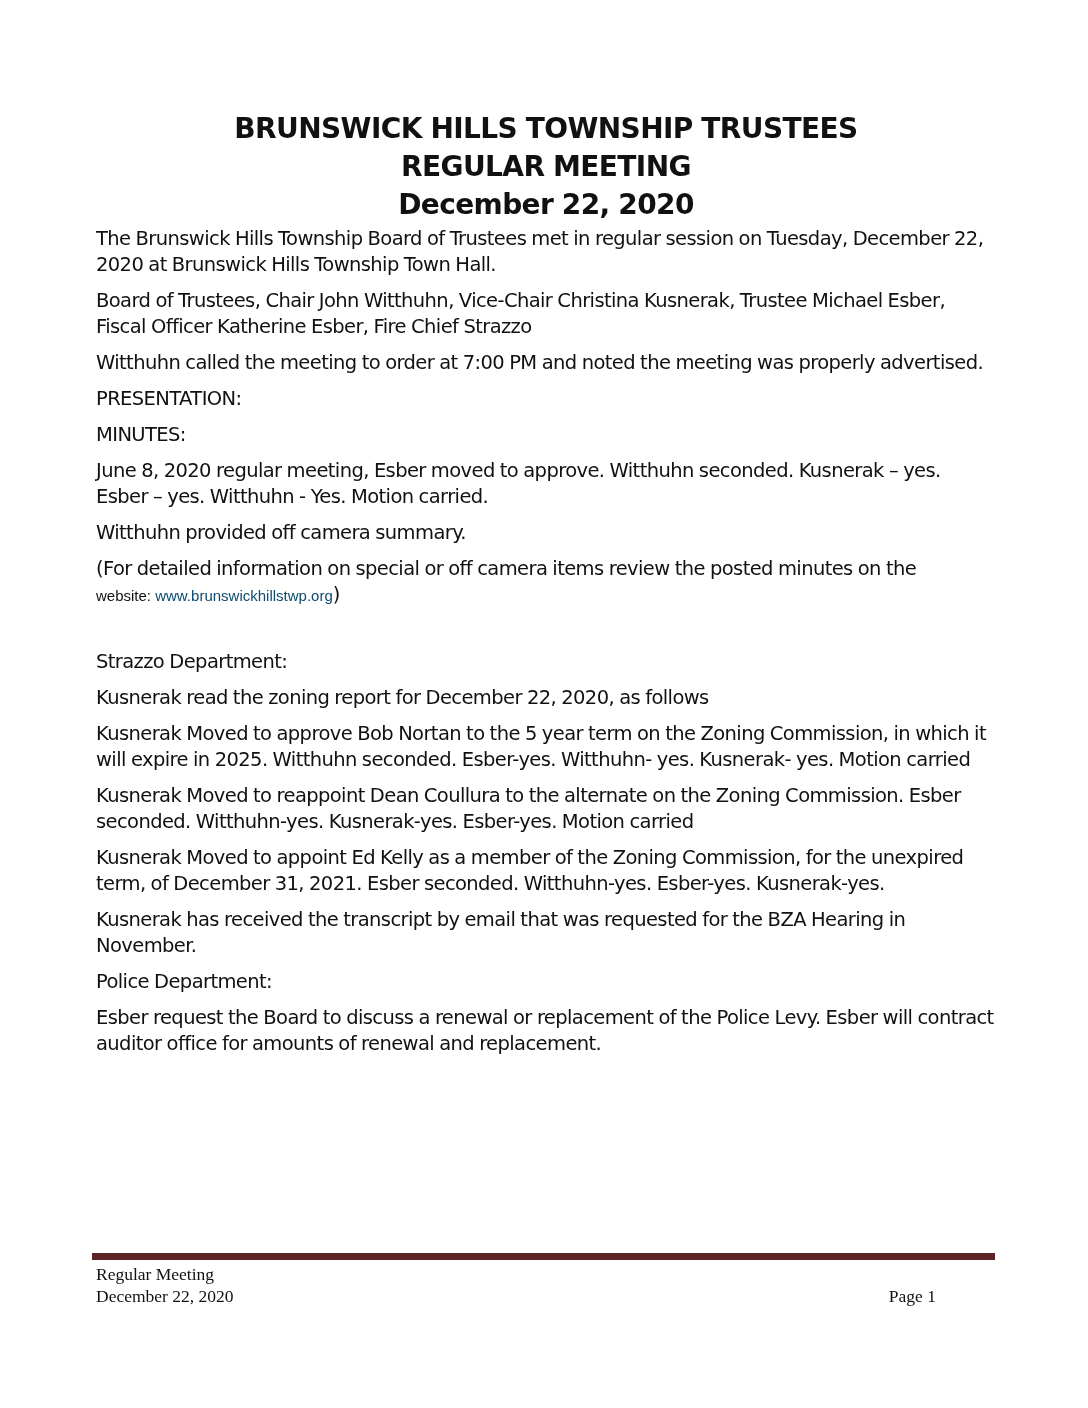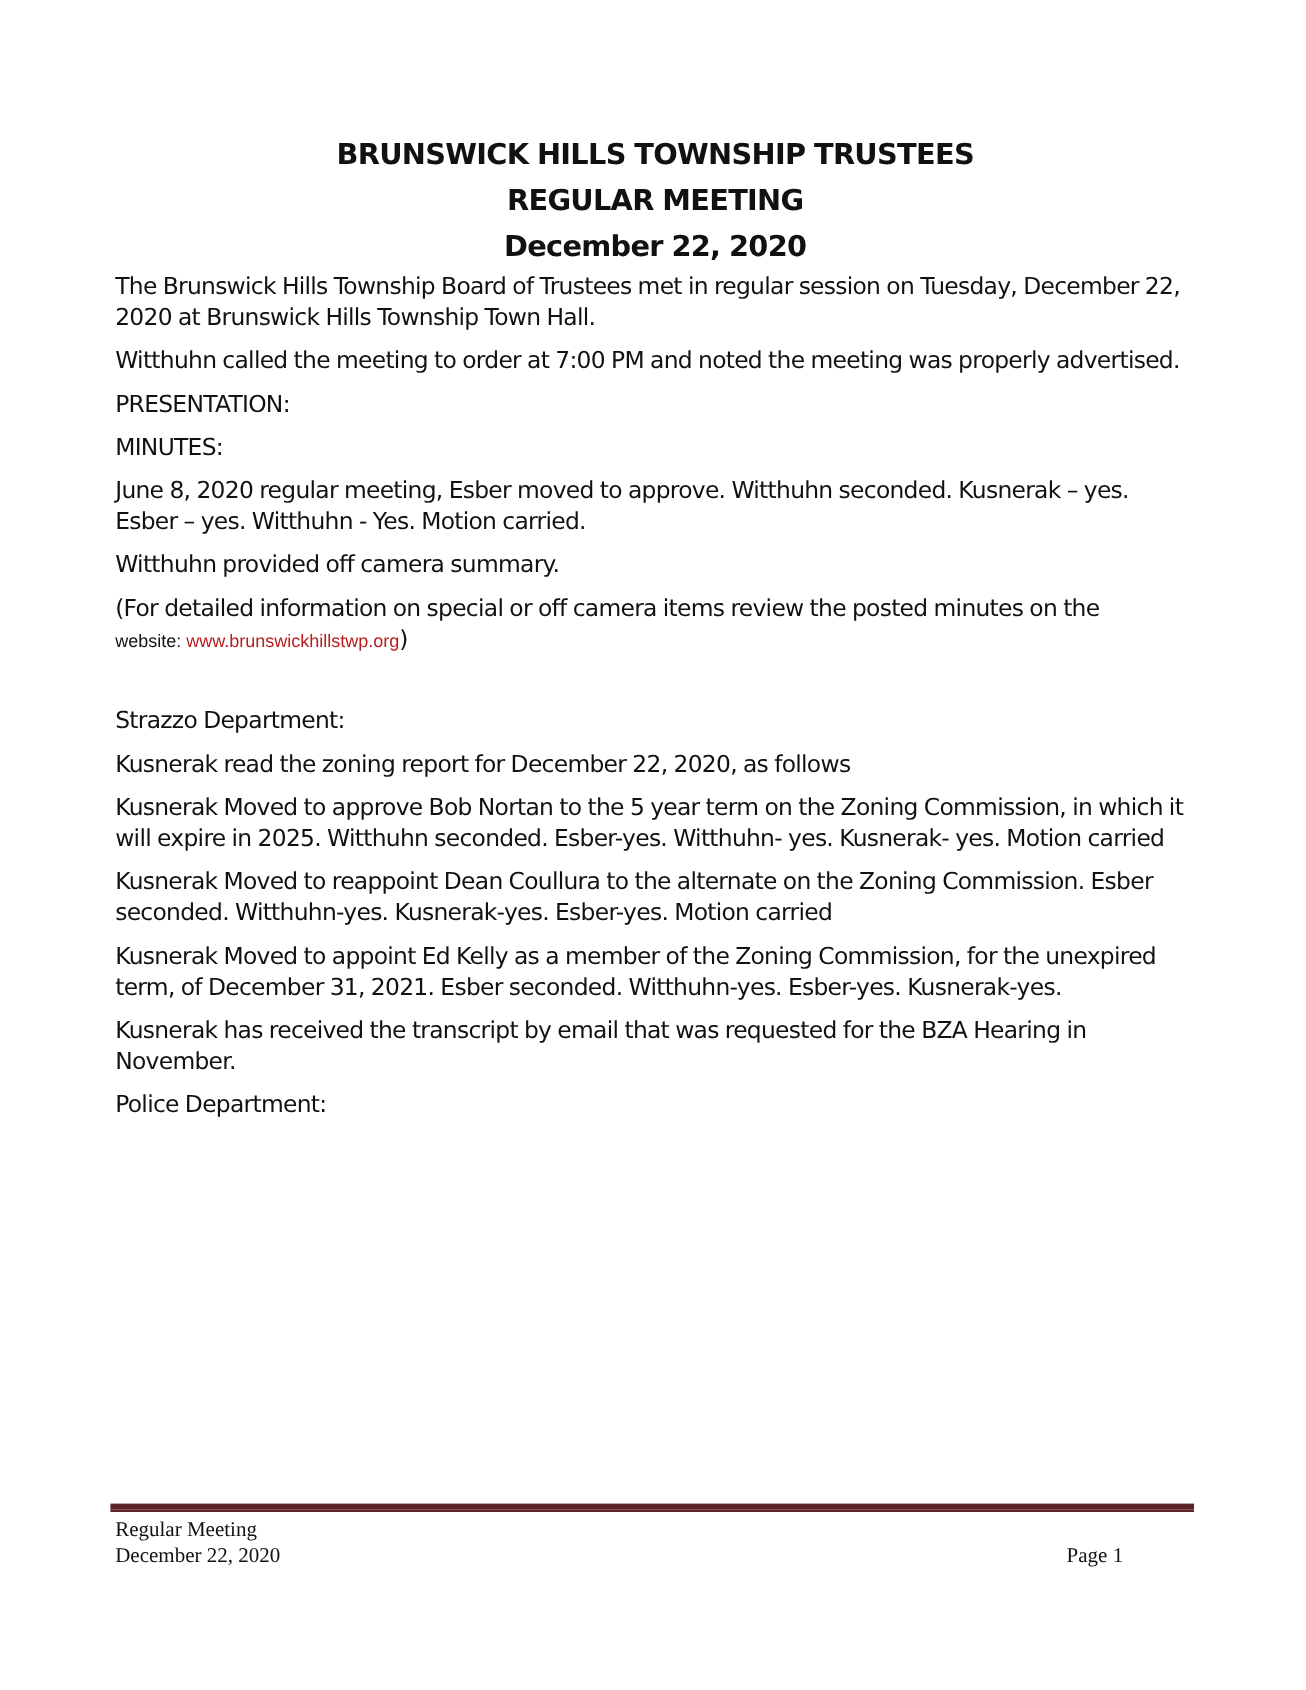--- a/index.html
+++ b/index.html
@@ -3,30 +3,30 @@
   <meta charset="utf-8">
   <style>
     html, body { margin: 0; padding: 0; background: #ffffff; }
     body { width: 1088px; height: 1408px; position: relative; overflow: hidden; }
     .page {
       position: absolute; left: 96px; top: 110px; width: 900px;
       font-family: "DejaVu Sans", sans-serif; color: #111;
       font-size: 19.5px; letter-spacing: -0.6px; word-spacing: -0.5px;
     }
     .title {
-      text-align: center; font-weight: bold; font-size: 24px; margin: 0;
+      text-align: center; font-weight: bold; font-size: 28px; margin: 0;
       line-height: 38px;
     }
     .title.first { margin-top: 0; }
     p { margin: 2px 0 10px 0; line-height: 26px; }
     .intro { margin-top: 2px; }
     h2 { font-size: 19.5px; font-weight: normal; margin: 0 0 10px 0; line-height: 26px; }
     .sub { font-size: 19.5px; }
     .note-small { font-family: "Liberation Sans", sans-serif; font-size: 15px; letter-spacing: 0; word-spacing: 0; }
-    .link { color: #b91c1c; text-decoration: none; }
+    .link { color: #0c4a6e; text-decoration: none; }
     .gap { height: 30px; }
     .footer-rule {
       position: absolute; left: 92px; top: 1253px; width: 903px; height: 7px;
       border-top: 5px solid #5e2326; border-bottom: 2px solid #5e2326;
       box-sizing: border-box; background: #fff;
     }
     .footer-rule::after { content: ""; }
     .footer {
       position: absolute; left: 96px; top: 1263px; width: 840px;
       font-family: "Liberation Serif", serif; font-size: 17.5px; color: #111;
@@ -36,20 +36,21 @@
   </style>
 </head>
 <body>
 
 <div class="page">
   <div class="title first">BRUNSWICK HILLS TOWNSHIP TRUSTEES</div>
   <div class="title">REGULAR MEETING</div>
   <div class="title">December 22, 2020</div>
 
   <p class="intro">The Brunswick Hills Township Board of Trustees met in regular session on Tuesday, December 22, 2020 at Brunswick Hills Township Town Hall.</p>
+  <p>Board of Trustees, Chair John Witthuhn, Vice-Chair Christina Kusnerak, Trustee Michael Esber, Fiscal Officer Katherine Esber, Fire Chief Strazzo</p>
   <p>Witthuhn called the meeting to order at 7:00 PM and noted the meeting was properly advertised.</p>
 
   <h2>PRESENTATION:</h2>
 
   <h2>MINUTES:</h2>
   <p>June 8, 2020 regular meeting, Esber moved to approve.  Witthuhn seconded. Kusnerak – yes. Esber – yes. Witthuhn - Yes. Motion carried.</p>
   <p>Witthuhn provided off camera summary.</p>
   <p>
     <span>(For detailed information on special or off camera items review the posted minutes on the</span><br>
     <span class="note-small">website: </span><a class="link note-small">www.brunswickhillstwp.org</a><span>)</span>
@@ -58,20 +59,21 @@
   <div class="gap"></div>
 
   <h2 class="sub">Strazzo Department:</h2>
   <p>Kusnerak read the zoning report for December 22, 2020, as follows</p>
   <p>Kusnerak Moved to approve Bob Nortan to the 5 year term on the Zoning Commission, in which it will expire in 2025.  Witthuhn seconded.  Esber-yes.  Witthuhn- yes.  Kusnerak- yes. Motion carried</p>
   <p>Kusnerak Moved to reappoint Dean Coullura to the alternate on the Zoning Commission. Esber seconded.  Witthuhn-yes.  Kusnerak-yes.  Esber-yes. Motion carried</p>
   <p>Kusnerak Moved to appoint Ed Kelly as a member of the Zoning Commission, for the unexpired term, of December 31, 2021.  Esber seconded.  Witthuhn-yes.  Esber-yes.  Kusnerak-yes.</p>
   <p>Kusnerak has received the transcript by email that was requested for the BZA Hearing in November.</p>
 
   <h2 class="sub">Police Department:</h2>
+  <p>Esber request the Board to discuss a renewal or replacement of the Police Levy.  Esber will contract auditor office for amounts of renewal and replacement.</p>
 </div>
 
 <div class="footer-rule"></div>
 <div class="footer">
   <div>Regular Meeting</div>
   <div>December 22, 2020</div>
   <div class="page-num">Page 1</div>
 </div>
 
 </body></html>

